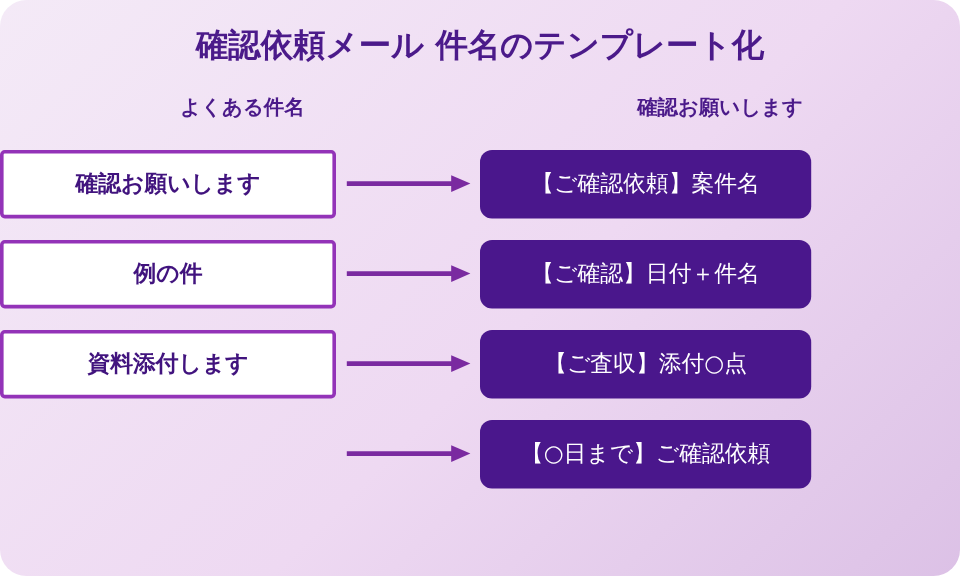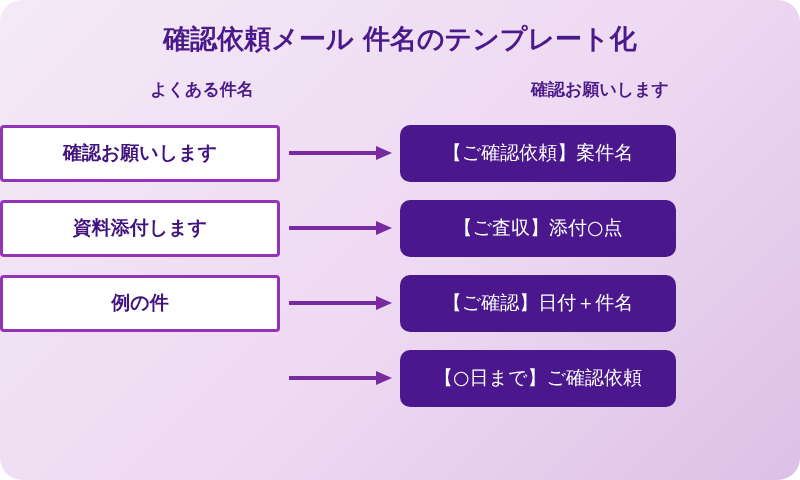--- a/index.html
+++ b/index.html
@@ -108,45 +108,45 @@
           <polygon points="89,2 105,9 89,16" fill="#7a2aa0"></polygon>
         </svg>
       </div>
       <div class="box-after">
         <span>【ご確認依頼】案件名</span>
       </div>
     </div>
 
     <div class="row">
       <div class="box-before">
+        <span>例の件</span>
+      </div>
+      <div class="arrow-cell">
+        <svg width="106" height="18" viewBox="0 0 106 18" aria-hidden="true">
+          <line x1="2" y1="9" x2="90" y2="9" stroke="#7a2aa0" stroke-width="4"></line>
+          <polygon points="89,2 105,9 89,16" fill="#7a2aa0"></polygon>
+        </svg>
+      </div>
+      <div class="box-after">
+        <span>【ご確認】日付＋件名</span>
+      </div>
+    </div>
+
+    <div class="row">
+      <div class="box-before">
         <span>資料添付します</span>
       </div>
       <div class="arrow-cell">
         <svg width="106" height="18" viewBox="0 0 106 18" aria-hidden="true">
           <line x1="2" y1="9" x2="90" y2="9" stroke="#7a2aa0" stroke-width="4"></line>
           <polygon points="89,2 105,9 89,16" fill="#7a2aa0"></polygon>
         </svg>
       </div>
       <div class="box-after">
         <span>【ご査収】添付○点</span>
-      </div>
-    </div>
-
-    <div class="row">
-      <div class="box-before">
-        <span>例の件</span>
-      </div>
-      <div class="arrow-cell">
-        <svg width="106" height="18" viewBox="0 0 106 18" aria-hidden="true">
-          <line x1="2" y1="9" x2="90" y2="9" stroke="#7a2aa0" stroke-width="4"></line>
-          <polygon points="89,2 105,9 89,16" fill="#7a2aa0"></polygon>
-        </svg>
-      </div>
-      <div class="box-after">
-        <span>【ご確認】日付＋件名</span>
       </div>
     </div>
 
     <div class="row">
       <div class="arrow-cell">
         <svg width="106" height="18" viewBox="0 0 106 18" aria-hidden="true">
           <line x1="2" y1="9" x2="90" y2="9" stroke="#7a2aa0" stroke-width="4"></line>
           <polygon points="89,2 105,9 89,16" fill="#7a2aa0"></polygon>
         </svg>
       </div>

